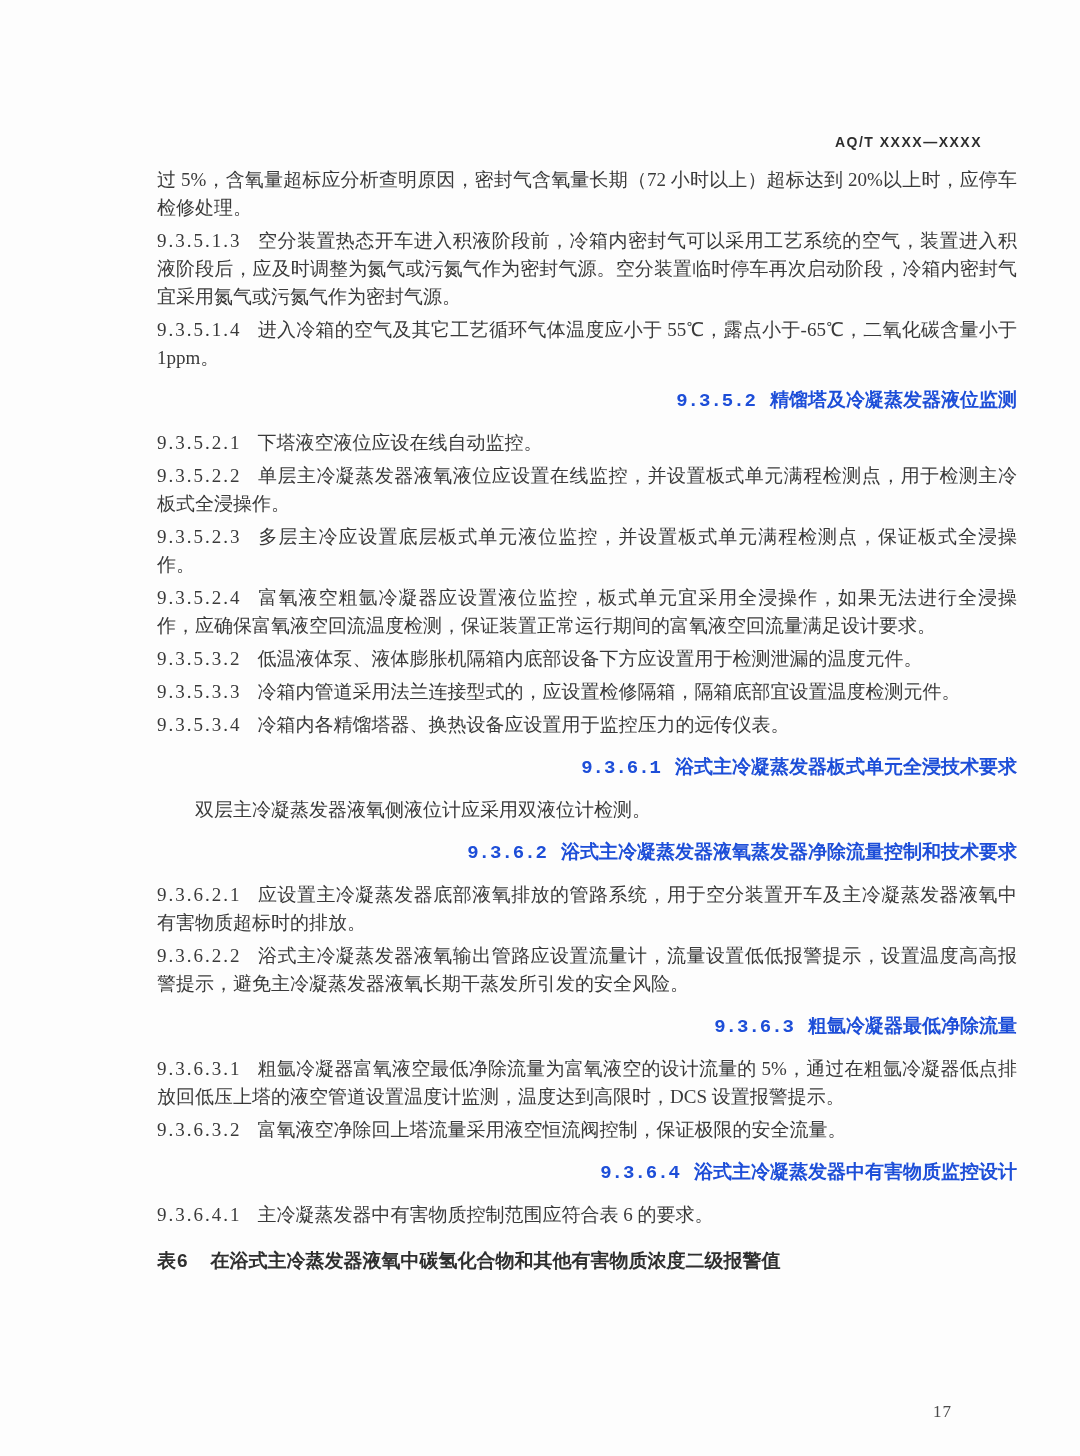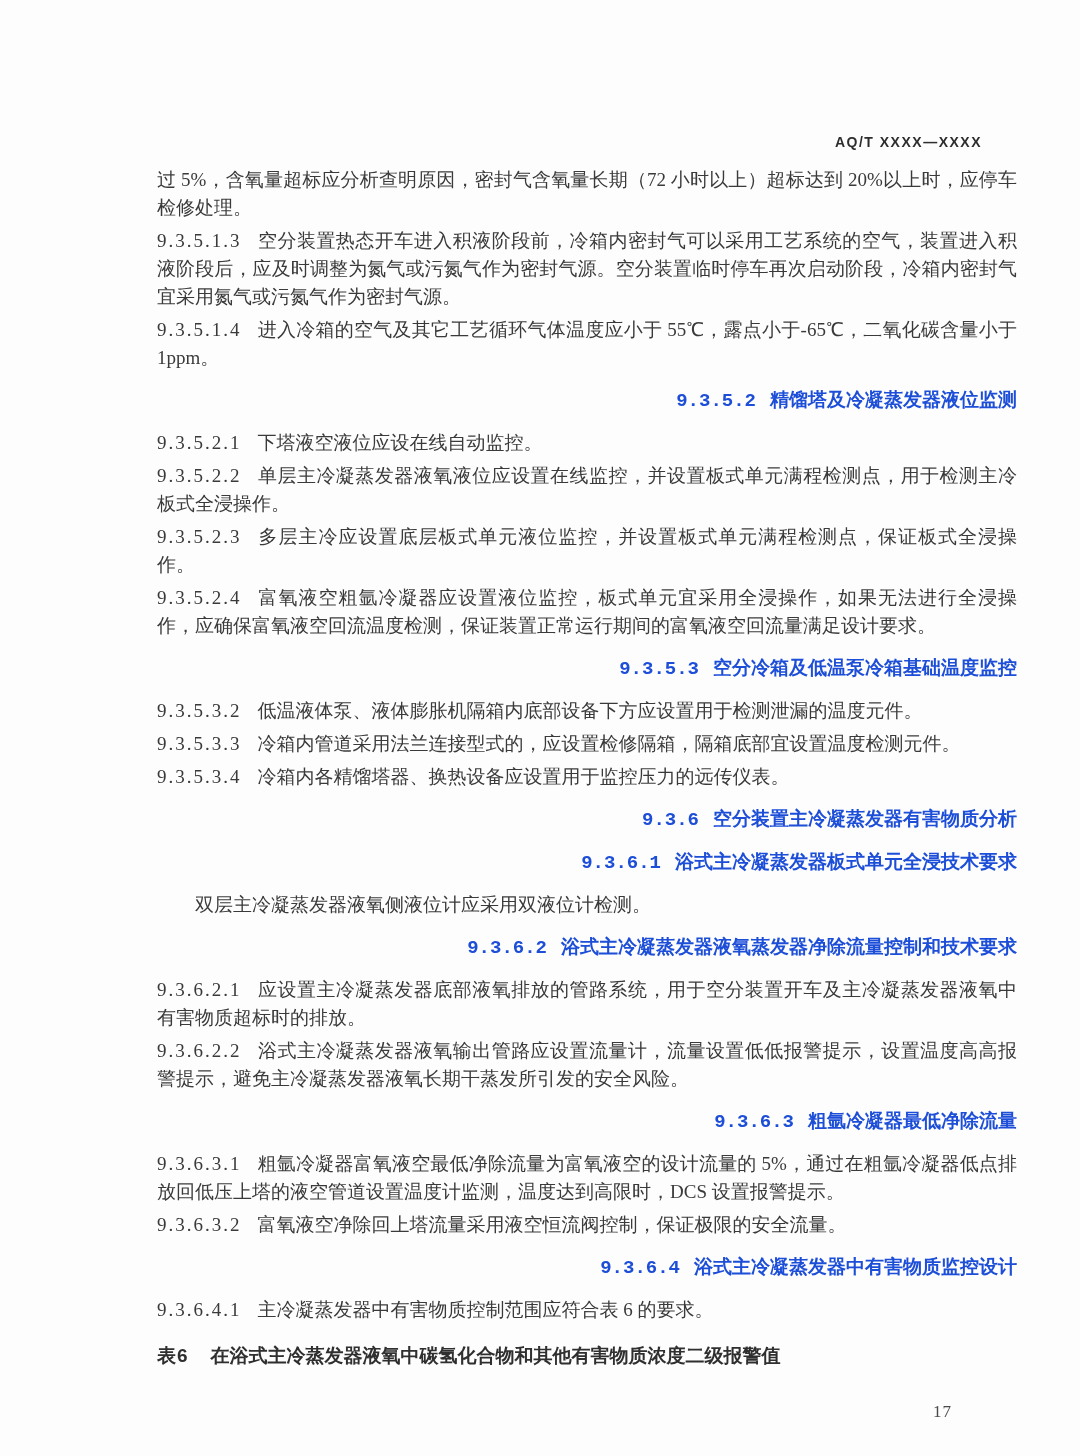--- a/index.html
+++ b/index.html
@@ -79,25 +79,23 @@
 
   <div class="content">
       <p class="para"><span>过 5%，含氧量超标应分析查明原因，密封气含氧量长期（72 小时以上）超标达到 20%以上时，应停车检修处理。</span></p>
       <p class="para"><span class="num">9.3.5.1.3</span><span>空分装置热态开车进入积液阶段前，冷箱内密封气可以采用工艺系统的空气，装置进入积液阶段后，应及时调整为氮气或污氮气作为密封气源。空分装置临时停车再次启动阶段，冷箱内密封气宜采用氮气或污氮气作为密封气源。</span></p>
       <p class="para"><span class="num">9.3.5.1.4</span><span>进入冷箱的空气及其它工艺循环气体温度应小于 55℃，露点小于-65℃，二氧化碳含量小于 1ppm。</span></p>
       <p class="heading"><span class="num">9.3.5.2</span><span>精馏塔及冷凝蒸发器液位监测</span></p>
       <p class="para"><span class="num">9.3.5.2.1</span><span>下塔液空液位应设在线自动监控。</span></p>
       <p class="para"><span class="num">9.3.5.2.2</span><span>单层主冷凝蒸发器液氧液位应设置在线监控，并设置板式单元满程检测点，用于检测主冷板式全浸操作。</span></p>
       <p class="para"><span class="num">9.3.5.2.3</span><span>多层主冷应设置底层板式单元液位监控，并设置板式单元满程检测点，保证板式全浸操作。</span></p>
       <p class="para"><span class="num">9.3.5.2.4</span><span>富氧液空粗氩冷凝器应设置液位监控，板式单元宜采用全浸操作，如果无法进行全浸操作，应确保富氧液空回流温度检测，保证装置正常运行期间的富氧液空回流量满足设计要求。</span></p>
-      <p class="heading"><span class="num">9.3.5.3</span><span>空分冷箱及低温泵冷箱基础温度监控</span></p>
       <p class="para"><span class="num">9.3.5.3.2</span><span>低温液体泵、液体膨胀机隔箱内底部设备下方应设置用于检测泄漏的温度元件。</span></p>
       <p class="para"><span class="num">9.3.5.3.3</span><span>冷箱内管道采用法兰连接型式的，应设置检修隔箱，隔箱底部宜设置温度检测元件。</span></p>
       <p class="para"><span class="num">9.3.5.3.4</span><span>冷箱内各精馏塔器、换热设备应设置用于监控压力的远传仪表。</span></p>
-      <p class="heading"><span class="num">9.3.6</span><span>空分装置主冷凝蒸发器有害物质分析</span></p>
       <p class="heading"><span class="num">9.3.6.1</span><span>浴式主冷凝蒸发器板式单元全浸技术要求</span></p>
       <p class="para indent"><span>双层主冷凝蒸发器液氧侧液位计应采用双液位计检测。</span></p>
       <p class="heading"><span class="num">9.3.6.2</span><span>浴式主冷凝蒸发器液氧蒸发器净除流量控制和技术要求</span></p>
       <p class="para"><span class="num">9.3.6.2.1</span><span>应设置主冷凝蒸发器底部液氧排放的管路系统，用于空分装置开车及主冷凝蒸发器液氧中有害物质超标时的排放。</span></p>
       <p class="para"><span class="num">9.3.6.2.2</span><span>浴式主冷凝蒸发器液氧输出管路应设置流量计，流量设置低低报警提示，设置温度高高报警提示，避免主冷凝蒸发器液氧长期干蒸发所引发的安全风险。</span></p>
       <p class="heading"><span class="num">9.3.6.3</span><span>粗氩冷凝器最低净除流量</span></p>
       <p class="para"><span class="num">9.3.6.3.1</span><span>粗氩冷凝器富氧液空最低净除流量为富氧液空的设计流量的 5%，通过在粗氩冷凝器低点排放回低压上塔的液空管道设置温度计监测，温度达到高限时，DCS 设置报警提示。</span></p>
       <p class="para"><span class="num">9.3.6.3.2</span><span>富氧液空净除回上塔流量采用液空恒流阀控制，保证极限的安全流量。</span></p>
       <p class="heading"><span class="num">9.3.6.4</span><span>浴式主冷凝蒸发器中有害物质监控设计</span></p>
       <p class="para"><span class="num">9.3.6.4.1</span><span>主冷凝蒸发器中有害物质控制范围应符合表 6 的要求。</span></p>

